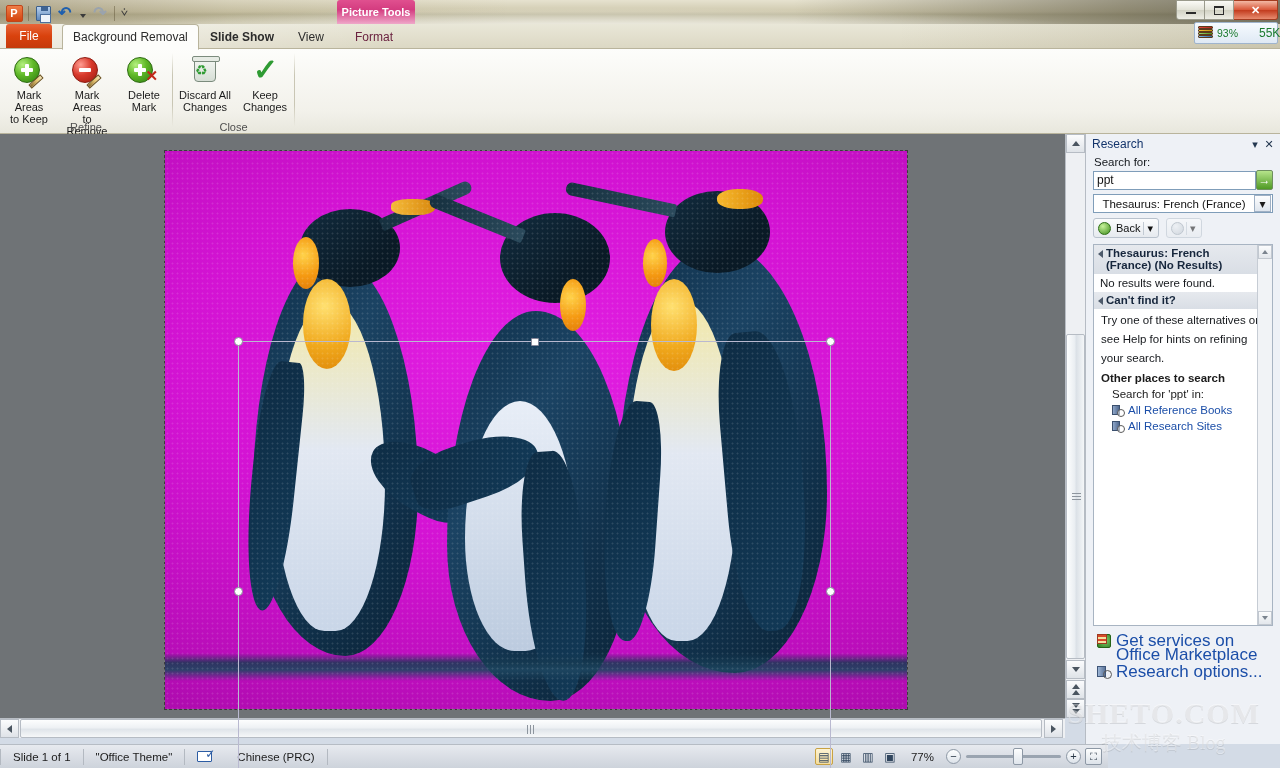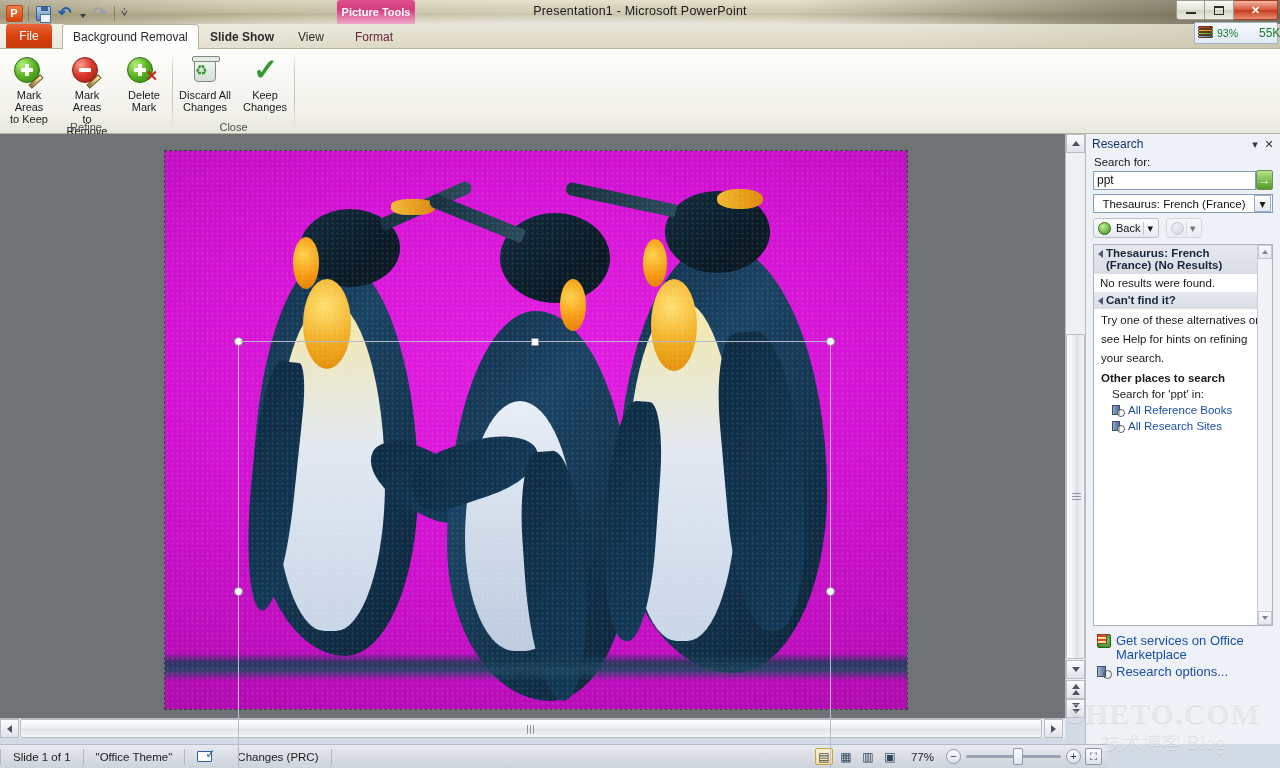--- a/index.html
+++ b/index.html
@@ -233,21 +233,21 @@
   .bookico b{position:absolute;left:0;top:1px;width:8px;height:10px;background:linear-gradient(to right,#8fa7c9,#50688e);border:1px solid #3b506e;}
   .bookico i{position:absolute;right:-1px;bottom:-1px;width:8px;height:8px;border:1.5px solid #5b5b5b;border-radius:50%;background:rgba(255,255,255,.55);}
   #resscroll{ position:absolute; right:0; top:0; width:15px; height:100%;
               background:#f1f3f6; border-left:1px solid #c6ccd4;}
   .rsbtn{ width:14px;height:14px;display:flex;align-items:center;justify-content:center;
           background:linear-gradient(to bottom,#fbfcfd,#e3e7ec); border:1px solid #c2c8d0;}
   .tri.up.sm{border-left:3px solid transparent;border-right:3px solid transparent;border-bottom:4px solid #7b848f;}
   .tri.down.sm{border-left:3px solid transparent;border-right:3px solid transparent;border-top:4px solid #7b848f;}
 
   .panelink{ display:flex; align-items:flex-start; gap:5px; padding:3px 6px 0 4px; }
-  .panelink .tx{ font-size:13px; color:#1b4ea8; line-height:14px;}
+  .panelink .tx{ font-size:17px; color:#1b4ea8; line-height:14px;}
   .globeico{width:14px;height:14px;flex:none;border-radius:2px;position:relative;
      background:radial-gradient(circle at 60% 45%,#7fd06a,#2d7a1f);border:1px solid #256417;}
   .globeico:before{content:"";position:absolute;left:-1px;top:-1px;width:8px;height:8px;
      background:repeating-linear-gradient(to bottom,#d94a2a 0,#d94a2a 2px,#f2e3a0 2px,#f2e3a0 4px);border:1px solid #9e3a20;}
   .magico{width:14px;height:14px;flex:none;position:relative;}
   .magico b{position:absolute;left:0;top:1px;width:9px;height:11px;background:linear-gradient(to right,#9db6d6,#5b7398);border:1px solid #3e5578;}
   .magico i{position:absolute;right:-1px;bottom:0;width:9px;height:9px;border:1.5px solid #5a5a5a;border-radius:50%;}
 
   
   #statusbar{ position:absolute; left:0; top:744px; width:1108px; height:24px;
@@ -300,21 +300,20 @@
         <span class="tinyarrow"></span>
       </div>
     <div class="qicon">
         <span class="redoi">↷</span>
       </div>
     <div class="qsep"></div>
     <div class="qdrop">
         <span class="cust">⩒</span>
       </div>
   </div>
-  <div id="wintitle">Presentation1  -  Microsoft PowerPoint</div>
   <div id="winbtns">
     <div class="wbtn first">
         <span class="minbox"></span>
       </div>
     <div class="wbtn">
         <span class="maxbox"></span>
       </div>
     <div class="wbtn close">✕</div>
   </div>
 </div>
@@ -604,21 +603,21 @@
 
 <div id="statusbar">
   <span class="ssep"></span>
   <span class="sitem">Slide 1 of 1</span>
   <span class="ssep"></span>
   <span class="sitem">"Office Theme"</span>
   <span class="ssep"></span>
   <span class="sitem">
     <span class="spellico"></span>
   </span>
-  <span class="sitem">Changes (PRC)</span>
+  <span class="sitem">Chinese (PRC)</span>
   <span class="ssep"></span>
 
   <span id="viewbtns">
     <span class="vbtn sel">▤</span>
     <span class="vbtn">▦</span>
     <span class="vbtn">▥</span>
     <span class="vbtn">▣</span>
     <span class="zoomtxt">77%</span>
     <span class="zrow">
       <span class="zbtn">−</span>

